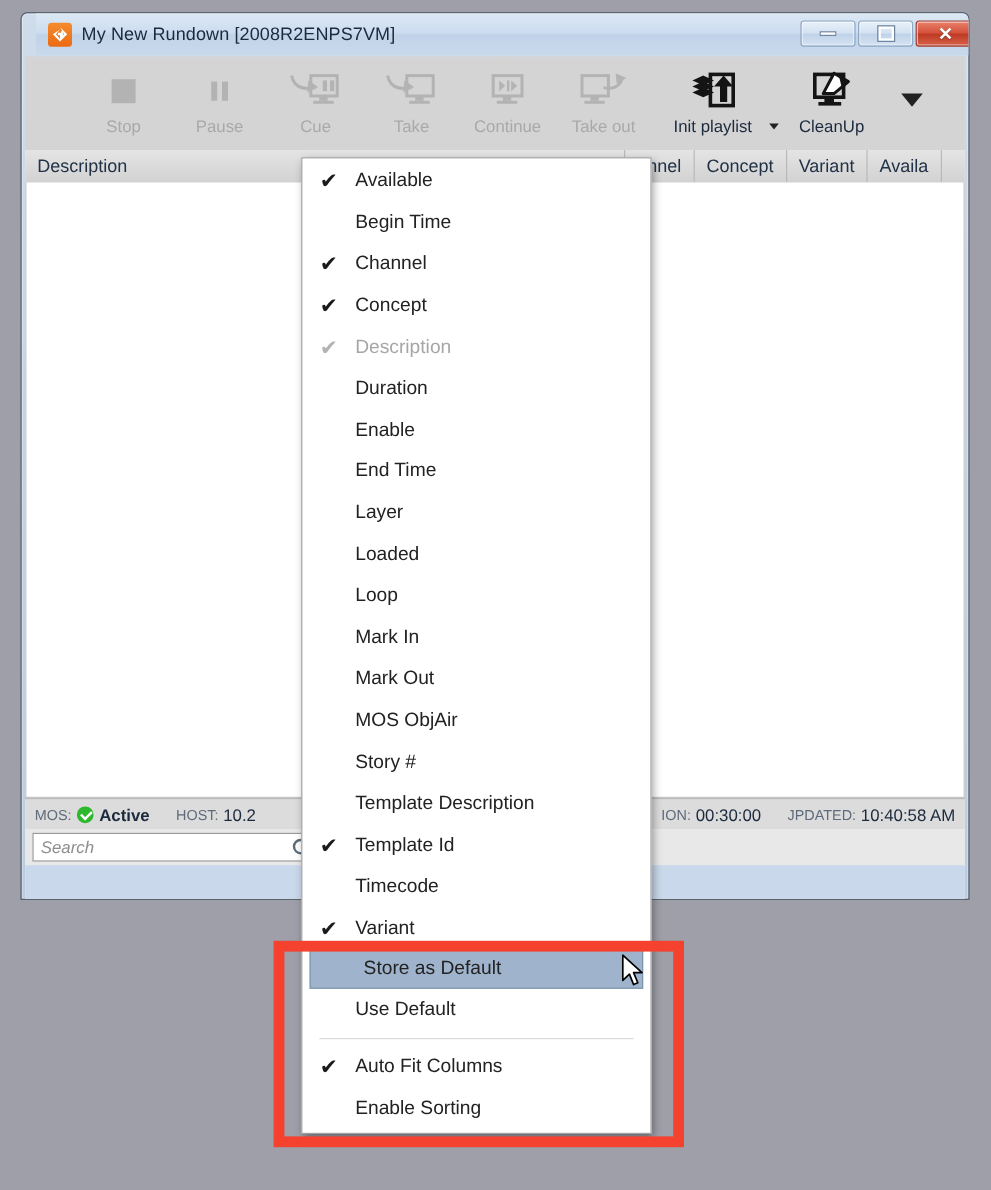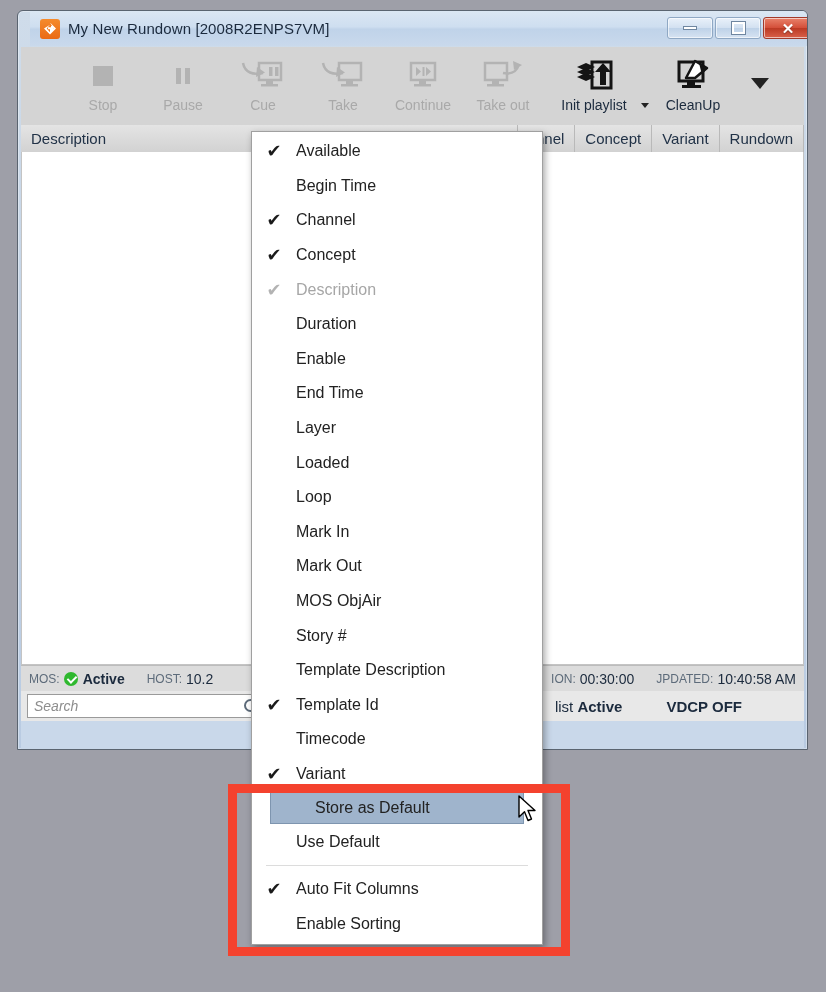--- a/index.html
+++ b/index.html
@@ -223,21 +223,21 @@
   }
   .ctx-label { flex: 1; white-space: nowrap; }
   .ctx-item.disabled .ctx-label { color: #a6a6a6; }
   .ctx-item.disabled .ctx-check { color: #b3b3b3; }
   .ctx-sep {
     height: 1px; background: #dcdcdc; margin: 6px 14px;
   }
   .ctx-item.highlighted {
     background: #9fb4cc;
     border: 1px solid #7e95af;
-    margin: 0 18px;
+    margin: 0 6px;
     height: 33px;
   }
 
   
   .cursor {
     position: absolute;
     left: 518px; top: 795px;
     width: 20px; height: 30px;
     z-index: 70;
     pointer-events: none;
@@ -393,21 +393,21 @@
           <span class="caret"></span>
         </div>
       </div>
 
       <div class="grid-area">
         <div class="grid-header">
           <div class="col desc">Description</div>
           <div class="col narrow">annel</div>
           <div class="col narrow">Concept</div>
           <div class="col narrow">Variant</div>
-          <div class="col narrow">Rundown</div>
+          <div class="col narrow">Availa</div>
         </div>
 
         <div class="grid-body"></div>
 
         <div class="statusbar">
           <span class="sb-key">MOS:</span>
           <span class="mos-ok"></span>
           <span class="sb-val" style="font-weight:bold">Active</span>
 
           <span class="sb-key">HOST:</span>
@@ -417,27 +417,20 @@
           <span class="sb-key">ION:</span>
           <span class="sb-val">00:30:00</span>
           <span class="sb-key">JPDATED:</span>
           <span class="sb-val" style="margin-right:0">10:40:58 AM</span>
         </div>
 
         <div class="searchrow">
           <div class="search-box">
             <span class="ph">Search</span>
             <span class="search-icon"></span>
-          </div>
-          <div class="sr-right">
-            <span class="sr-text">
-              <span>list</span>
-              <b>Active</b>
-            </span>
-            <span class="sr-text" style="font-weight:bold">VDCP OFF</span>
           </div>
         </div>
 
         <div class="bottom-fill"></div>
       </div>
 
     </div>
   </div>
 
   <div class="ctx-menu" id="ctx-menu">

